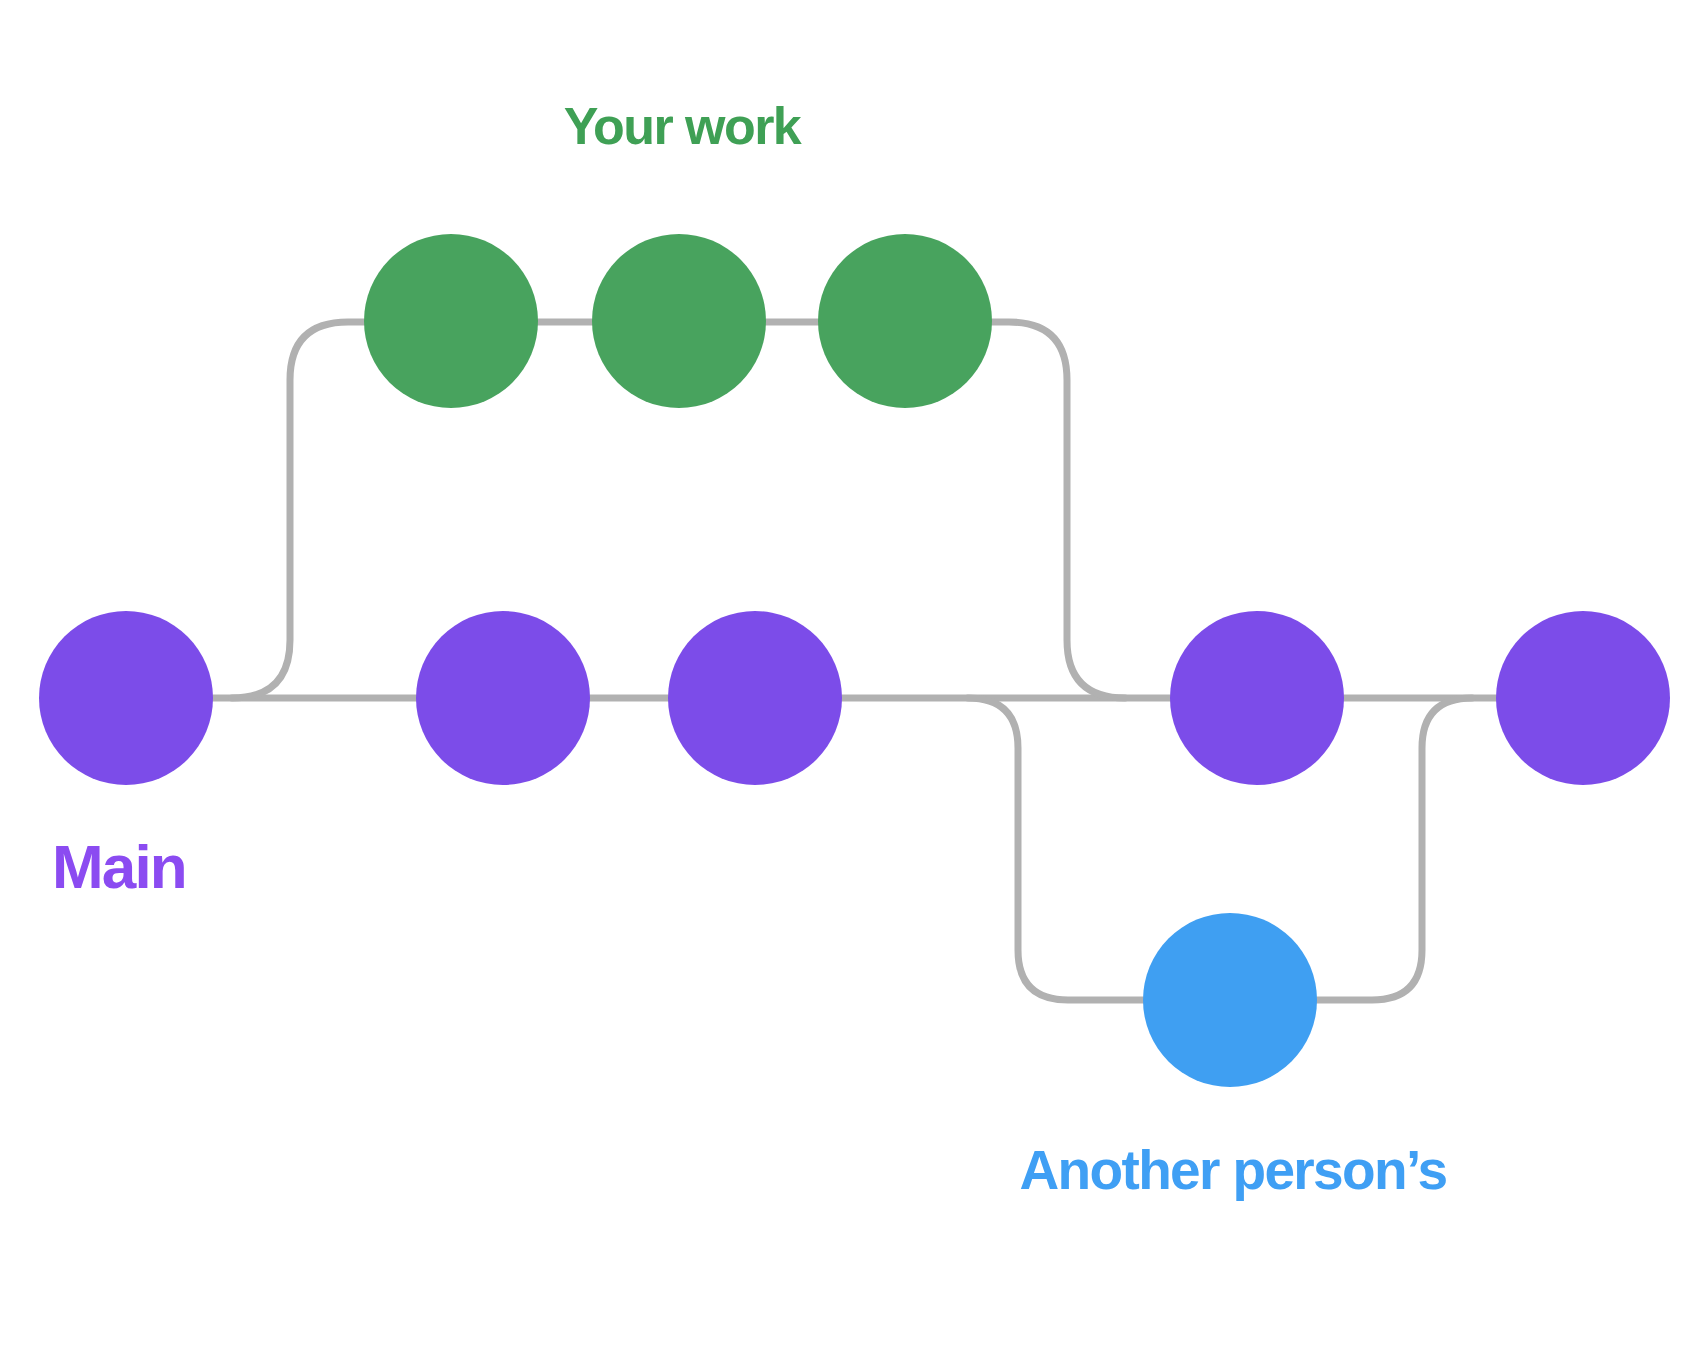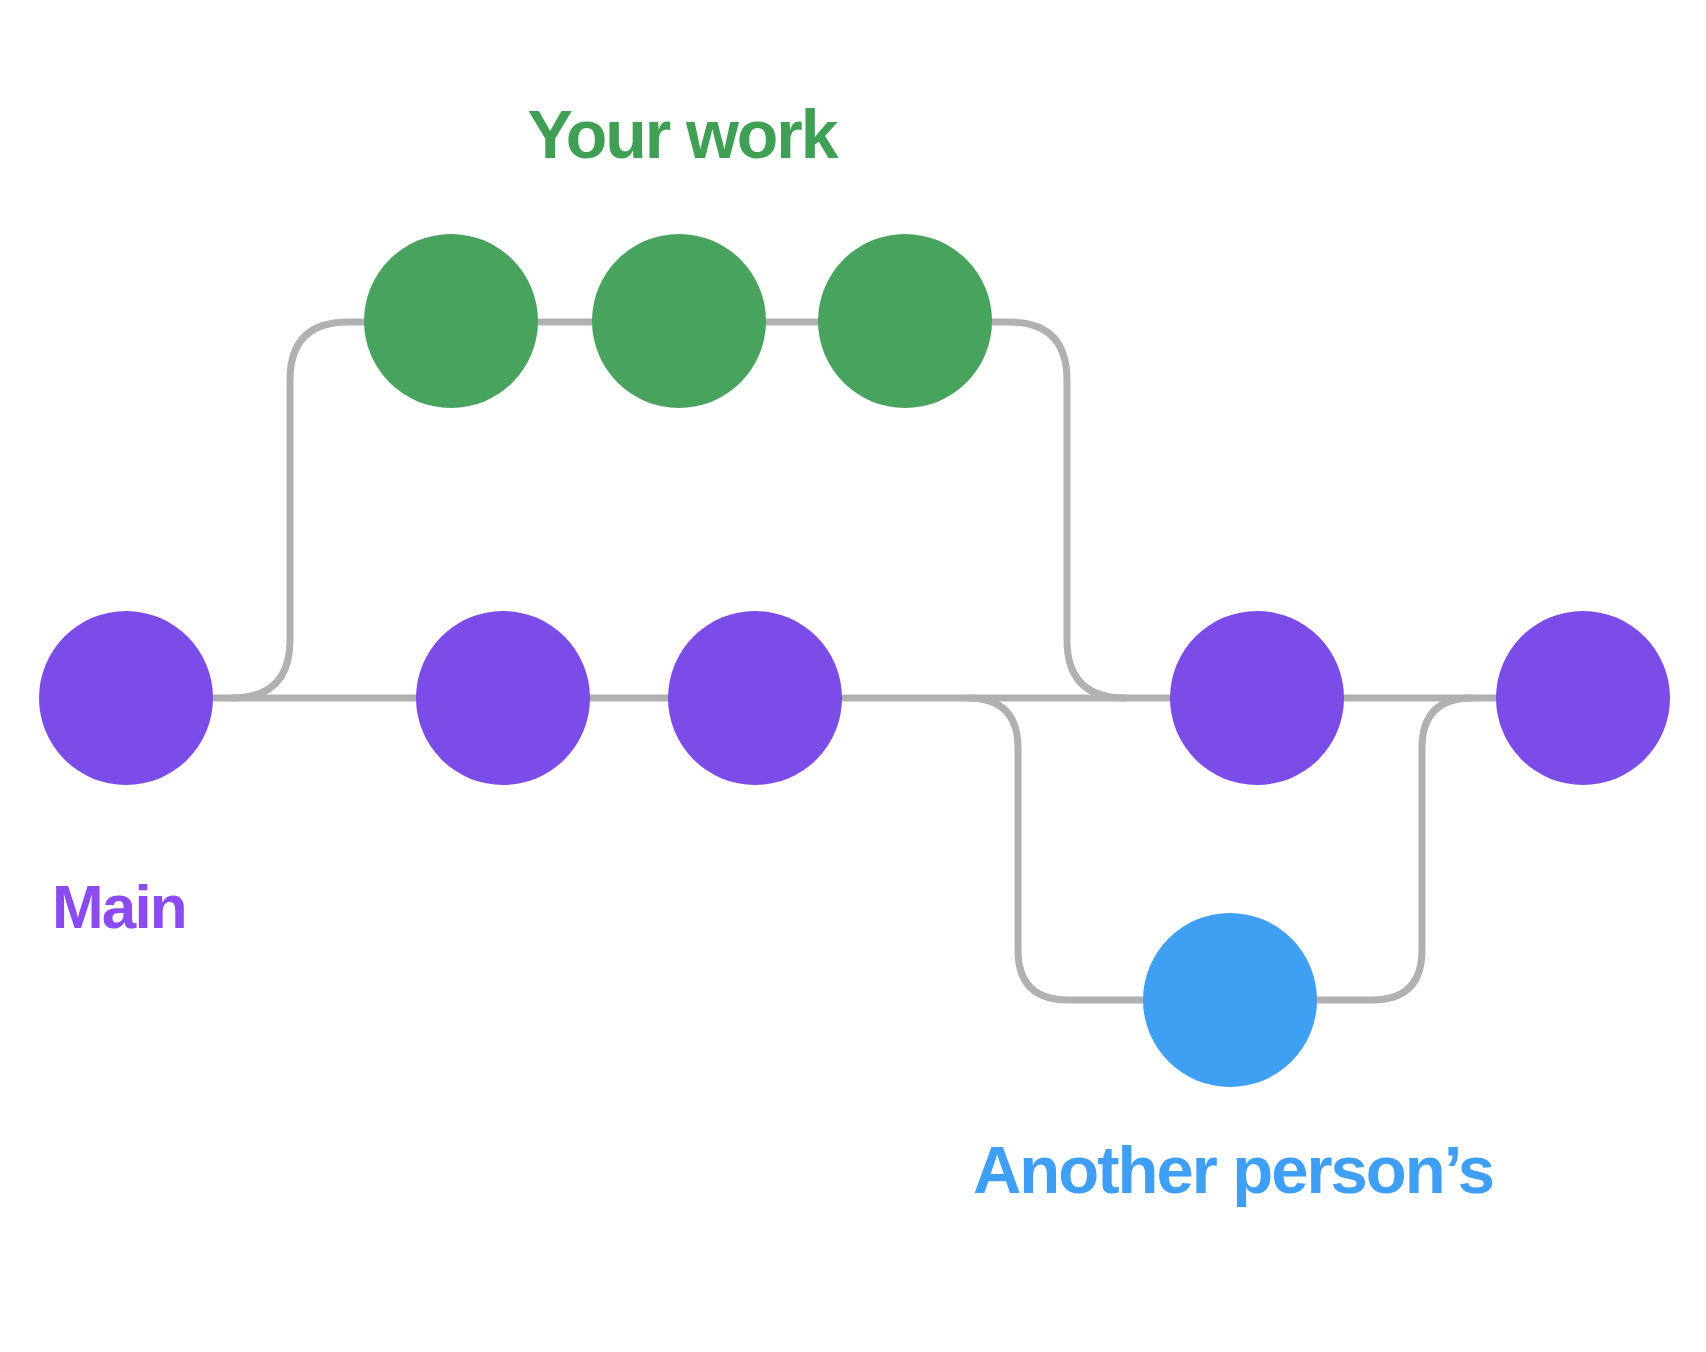--- a/index.html
+++ b/index.html
@@ -26,33 +26,32 @@
     font-family: "Liberation Sans", sans-serif;
     font-weight: 700;
     letter-spacing: -0.03em;
     white-space: nowrap;
     line-height: 1;
   }
   .label-your-work {
     left: 682px;
     top: 100px;
     transform: translateX(-50%);
-    font-size: 68px;
+    font-size: 52px;
   }
   .label-main {
     left: 52px;
     top: 836px;
     font-size: 62px;
-    margin-top: 40px;
   }
   .label-other {
     left: 1233px;
     top: 1126px;
     transform: translateX(-50%);
-    font-size: 67px;
+    font-size: 55px;
     line-height: 88px;
     text-align: center;
   }
   .label-other .line { display: block; }
 </style>
 </head>
 <body>
 
 <div class="stage">
 

